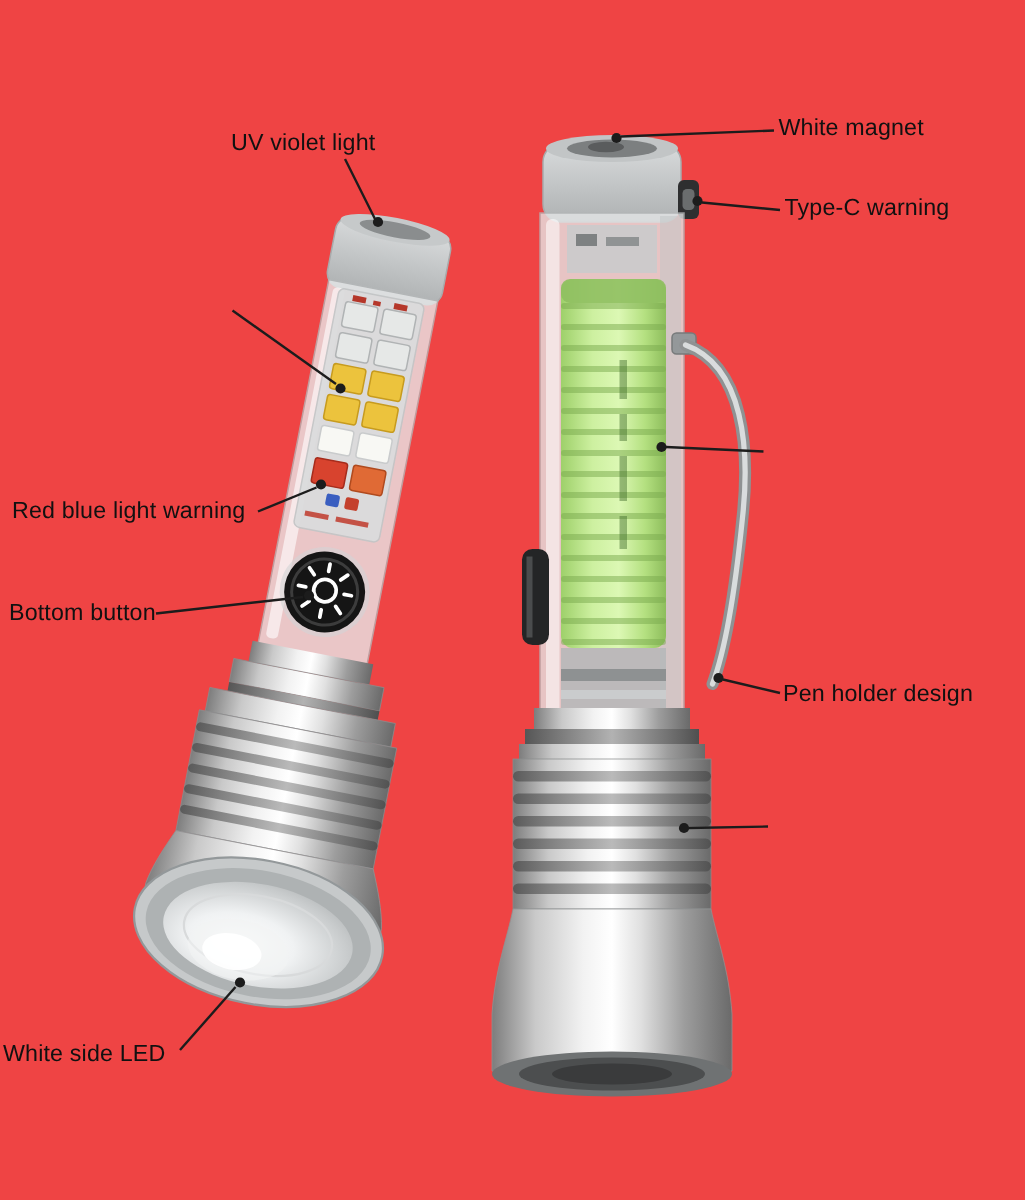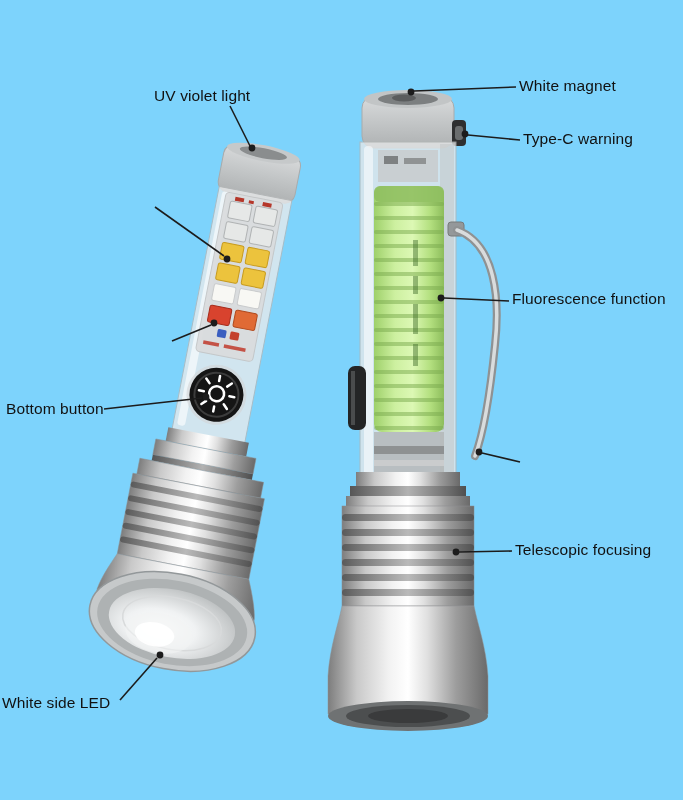--- a/index.html
+++ b/index.html
@@ -10,21 +10,21 @@
   .art{position:absolute;left:0;top:0;}
   .label{
     position:absolute;
     font-size:15.5px;line-height:18px;color:#111;
     white-space:nowrap;letter-spacing:.1px;
   }
 </style>
 </head>
 <body>
 
-<div class="scene" style="background: #7dd3fc;">
+<div class="scene" style="background: #ef4444;">
 
   <svg class="art" width="683" height="800" viewBox="0 0 683 800">
     <defs>
       <linearGradient id="chromeH" x1="0" y1="0" x2="1" y2="0">
         <stop offset="0" stop-color="#7d7d7d"></stop>
           <stop offset="0.18" stop-color="#c9c9c9"></stop>
         <stop offset="0.38" stop-color="#f2f2f2"></stop>
           <stop offset="0.5" stop-color="#ffffff"></stop>
         <stop offset="0.62" stop-color="#e0e0e0"></stop>
           <stop offset="0.8" stop-color="#9d9d9d"></stop>
@@ -248,18 +248,18 @@
       <g>
         <line x1="120" y1="700" x2="157" y2="658"></line>
           <circle cx="160" cy="655" r="3.4" fill="#1c1c1c" stroke="none"></circle>
       </g>
     </g>
   </svg>
 
   <div class="label" style="left:154px;top:87px">UV violet light</div>
   <div class="label" style="left:519px;top:77px">White magnet</div>
   <div class="label" style="left:523px;top:130px">Type-C warning</div>
-  <div class="label" style="left:512px;top:290px">Fluorescence function</div>
+  <div class="label" style="left:8px;top:332px">Red blue light warning</div>
   <div class="label" style="left:6px;top:400px">Bottom button</div>
-  <div class="label" style="left:515px;top:541px">Telescopic focusing</div>
+  <div class="label" style="left:522px;top:454px">Pen holder design</div>
   <div class="label" style="left:2px;top:694px">White side LED</div>
 
 </div>
 
 </body></html>

